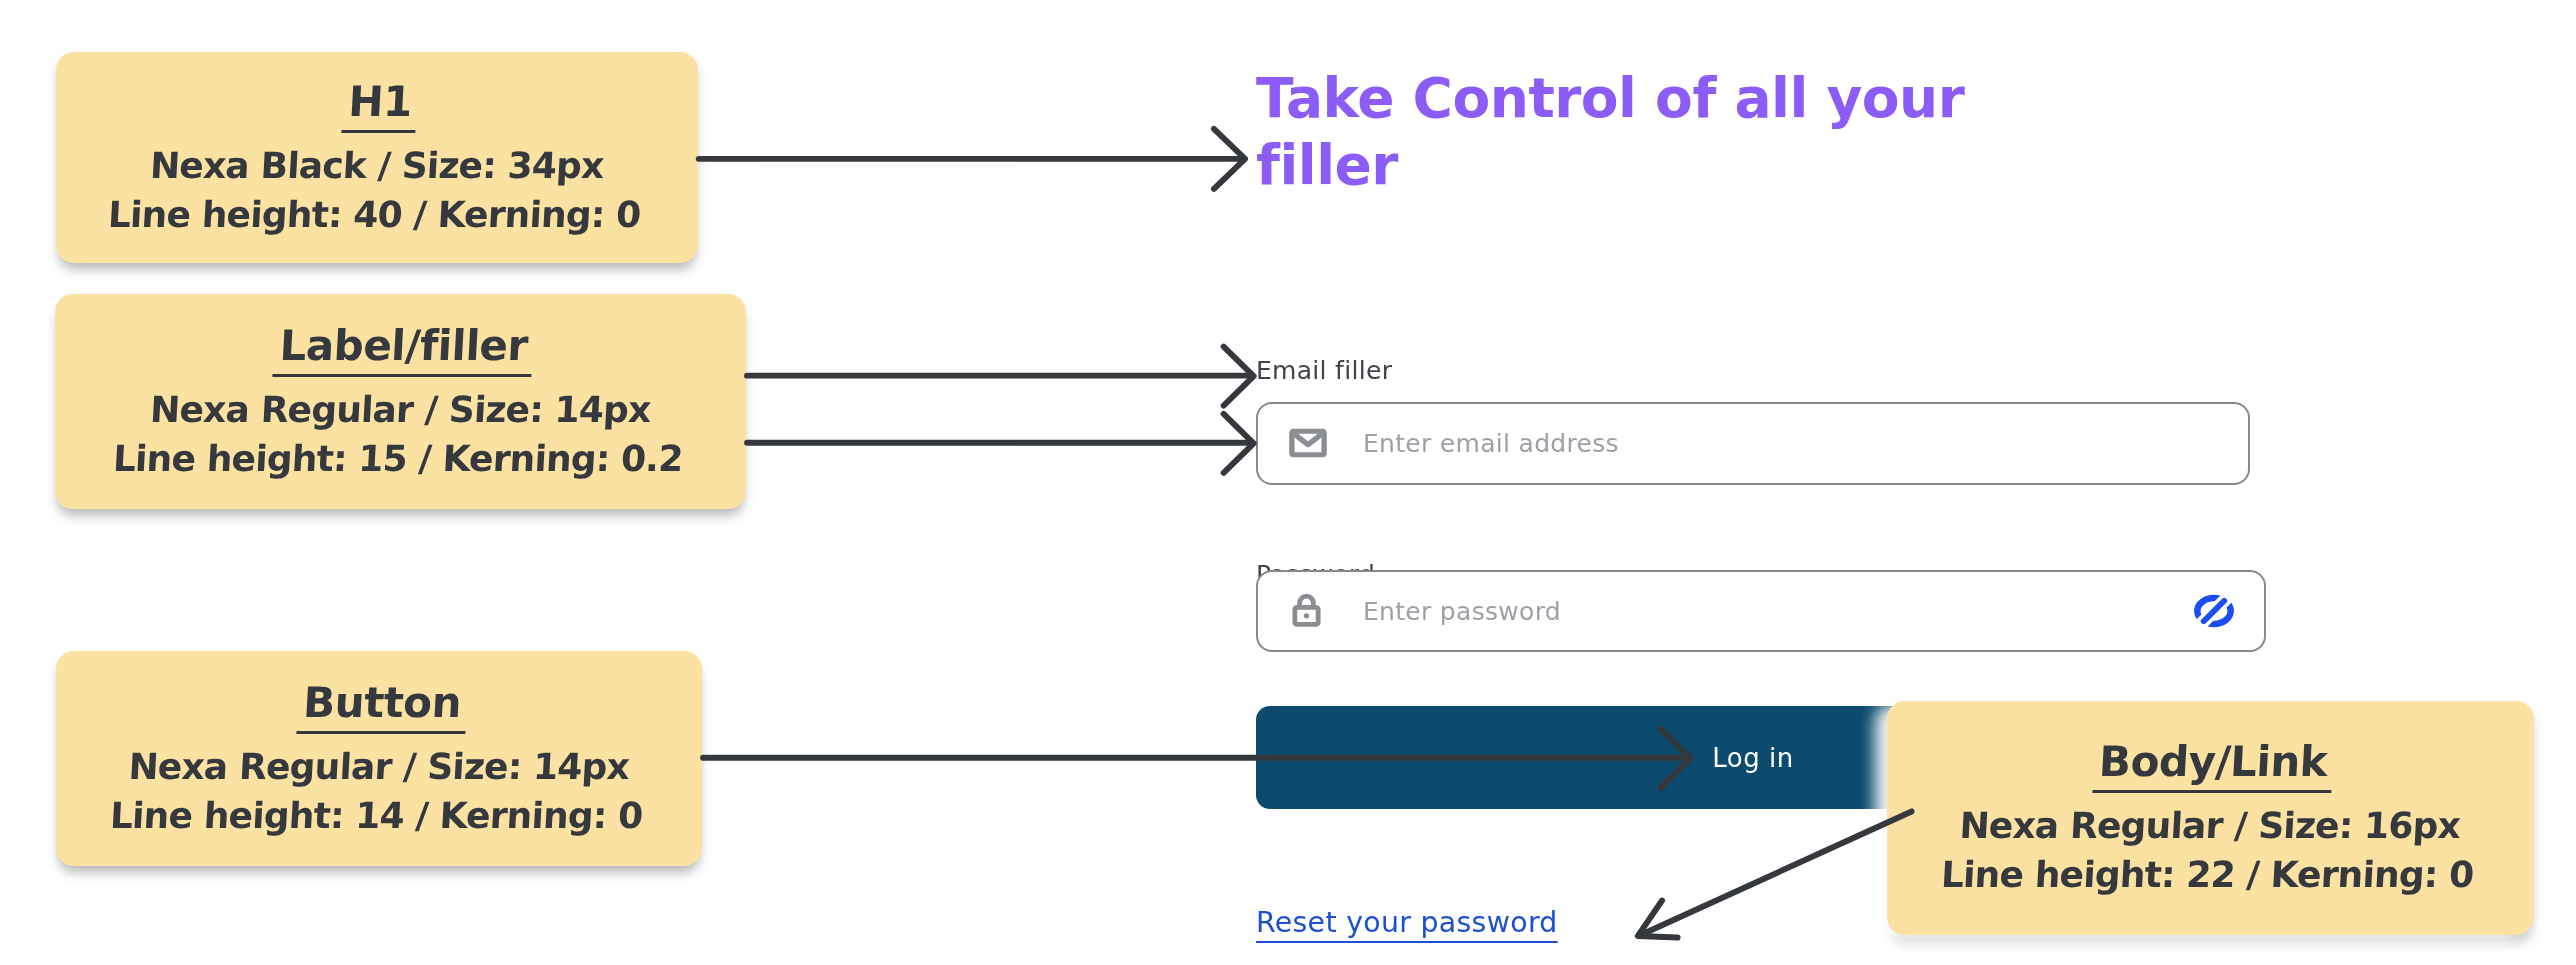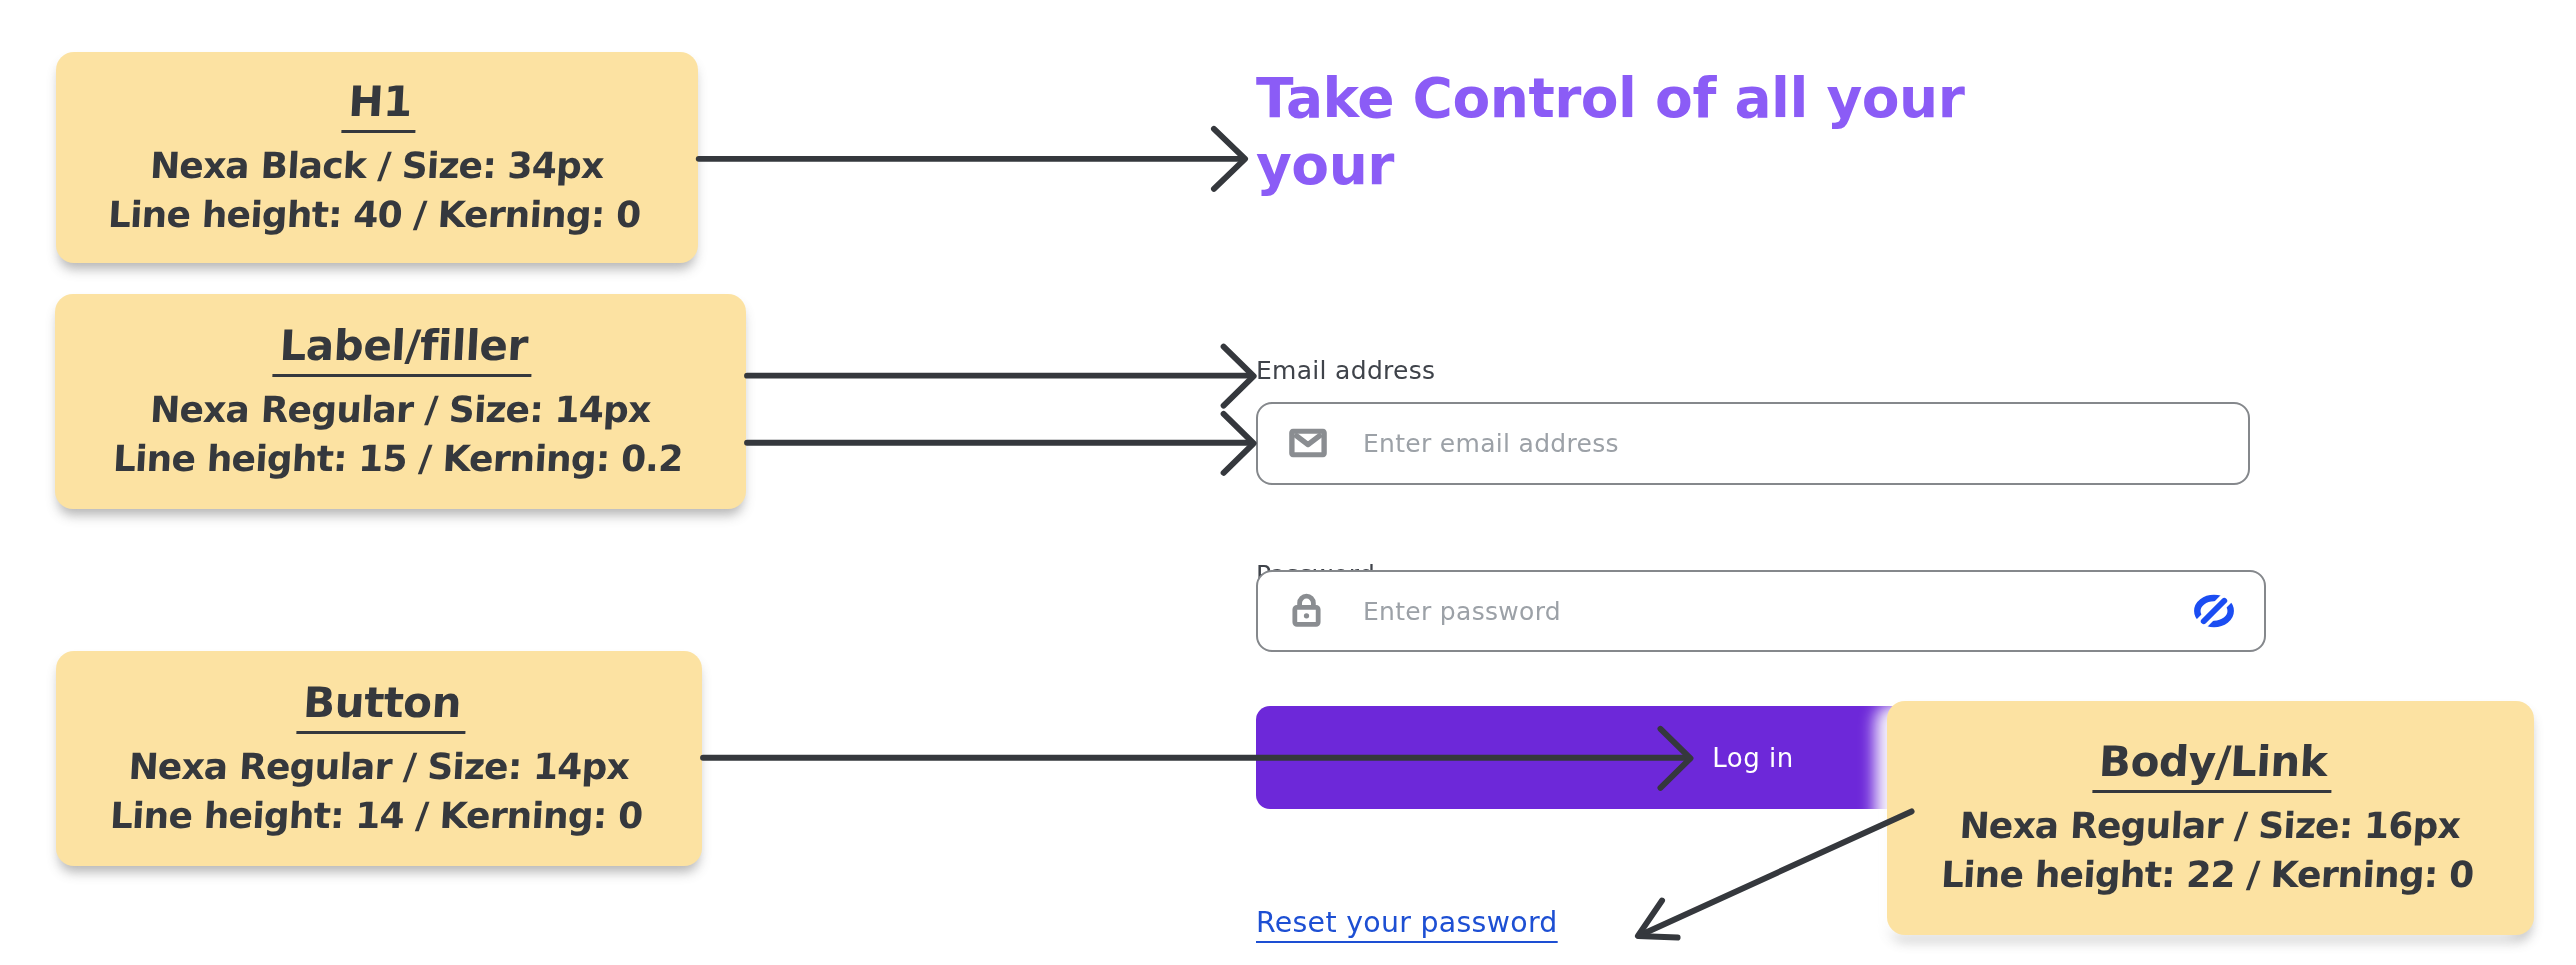--- a/index.html
+++ b/index.html
@@ -41,21 +41,21 @@
     font-size:25px;color:#3F434A;letter-spacing:0.3px;outline:none;
   }
   .text-input::placeholder{color:#9CA1A7;opacity:1;}
   .input-icon{position:absolute;left:33px;top:50%;transform:translateY(-50%);pointer-events:none;}
   .eye-btn{
     position:absolute;right:31px;top:50%;transform:translateY(-50%);
     width:42px;height:42px;border:none;background:transparent;padding:0;cursor:pointer;
   }
   .login-btn{
     position:absolute;left:1256px;top:706px;width:994px;height:103px;
-    background:#6d28d9;border:none;border-radius:14px;cursor:pointer;
+    background:#0c4a6e;border:none;border-radius:14px;cursor:pointer;
     color:#ffffff;font-family:"DejaVu Sans",sans-serif;font-size:26px;letter-spacing:0.5px;z-index:5;
   }
   .reset-link{
     position:absolute;left:1256px;top:906px;color:#1D4FD3;font-size:28.4px;letter-spacing:0.3px;
     text-decoration:underline;text-decoration-thickness:2.1px;text-underline-offset:8.6px;
     cursor:pointer;z-index:5;
   }
   
   .arrows{position:absolute;left:0;top:0;z-index:30;pointer-events:none;}
 </style>
@@ -83,24 +83,24 @@
   <div class="note" style="left:56px;top:651px;width:646px;height:215px;">
     <div class="note-inner">
       <div><span class="note-title">Button</span></div>
       <div class="note-line">Nexa Regular / Size: 14px</div>
       <div class="note-line">Line height: 14 / Kerning: 0</div>
     </div>
   </div>
 
   <h1 class="h1">
     <span>Take Control of all your</span>
-    <span>your</span>
+    <span>filler</span>
   </h1>
 
-  <div class="field-label" style="top:356px;">Email address</div>
+  <div class="field-label" style="top:356px;">Email filler</div>
 
   <div class="input-wrap" style="top:402px;">
     <input class="text-input" type="text" placeholder="Enter email address" style="">
     <span class="input-icon">
       <svg width="38" height="29" viewBox="0 0 70 54">
         <rect x="5" y="5" width="60" height="44" rx="3" fill="none" stroke="#8A8D91" stroke-width="10"></rect>
         <path d="M10 11 L35 30 L60 11" fill="none" stroke="#8A8D91" stroke-width="10" stroke-linejoin="round"></path>
       </svg>
     </span>
   </div>

